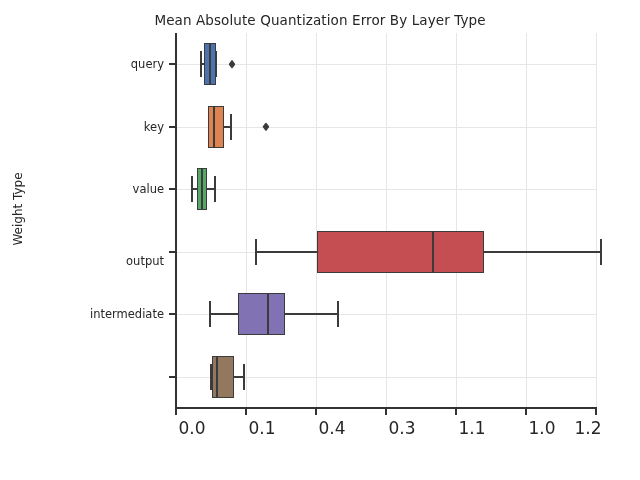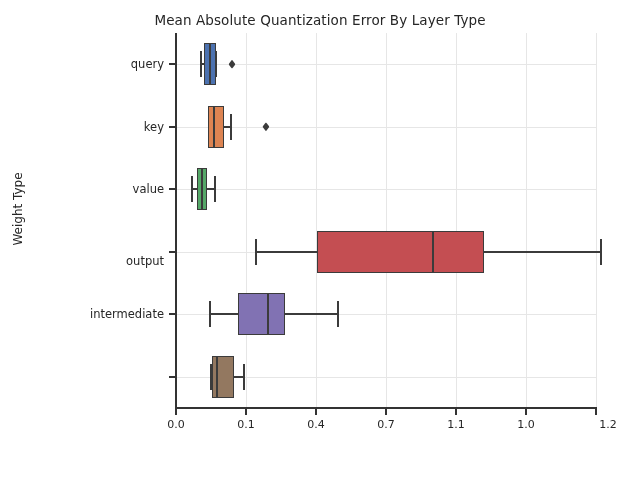--- a/index.html
+++ b/index.html
@@ -36,22 +36,22 @@
     position:absolute;left:175px;top:407px;width:422px;height:1.6px;background:#333333;
   }
 
   .ytick-mark{position:absolute;width:6px;height:1.6px;background:#333333;left:169px;}
   .ytick-label{
     position:absolute;right:0;text-align:right;font-size:11.5px;color:#262626;
     transform:translateY(-50%);white-space:nowrap;
   }
   .xtick-mark{position:absolute;top:409px;width:1.6px;height:6px;background:#333333;}
   .xtick-label{
-    position:absolute;top:418px;font-size:11px;color:#262626;
-    transform:translateX(-50%);white-space:nowrap;
+    position:absolute;top:418px;font-size:17px;color:#262626;
+    transform:translateX(-50%);white-space:nowrap;margin-left:16px;
   }
 
   #xlabel{
     position:absolute;left:176px;top:443px;width:420px;text-align:center;
     font-size:12px;color:#262626;
   }
   #ylabel{
     position:absolute;left:-82px;top:202px;width:200px;text-align:center;
     font-size:12px;color:#262626;
     transform:rotate(-90deg);transform-origin:center center;
@@ -96,27 +96,27 @@
 
   <div id="ylabel">Weight Type</div>
 
 <div class="xtick-mark" style="left: 175.2px;"></div>
     <div class="xtick-label" style="left: 176px;">0.0</div>
     <div class="xtick-mark" style="left: 245.2px;"></div>
     <div class="xtick-label" style="left: 246px;">0.1</div>
     <div class="xtick-mark" style="left: 315.2px;"></div>
     <div class="xtick-label" style="left: 316px;">0.4</div>
     <div class="xtick-mark" style="left: 385.2px;"></div>
-    <div class="xtick-label" style="left: 386px;">0.7</div>
+    <div class="xtick-label" style="left: 386px;">0.3</div>
     <div class="xtick-mark" style="left: 455.2px;"></div>
     <div class="xtick-label" style="left: 456px;">1.1</div>
     <div class="xtick-mark" style="left: 525.2px;"></div>
     <div class="xtick-label" style="left: 526px;">1.0</div>
     <div class="xtick-mark" style="left: 595.2px;"></div>
-    <div class="xtick-label" style="left: 608px;">1.2</div>
+    <div class="xtick-label" style="left: 572px;">1.2</div>
     <div class="ytick-mark" style="top: 63.45px;"></div>
     <div class="ytick-label" style="top: 64.25px; right: 476px;">query</div>
     <div class="ytick-mark" style="top: 125.95px;"></div>
     <div class="ytick-label" style="top: 126.75px; right: 476px;">key</div>
     <div class="ytick-mark" style="top: 188.45px;"></div>
     <div class="ytick-label" style="top: 189.25px; right: 476px;">value</div>
     <div class="ytick-mark" style="top: 250.95px;"></div>
     <div class="ytick-label" style="top: 261px; right: 476px;">output</div>
     <div class="ytick-mark" style="top: 313.45px;"></div>
     <div class="ytick-label" style="top: 314.25px; right: 476px;">intermediate</div>

